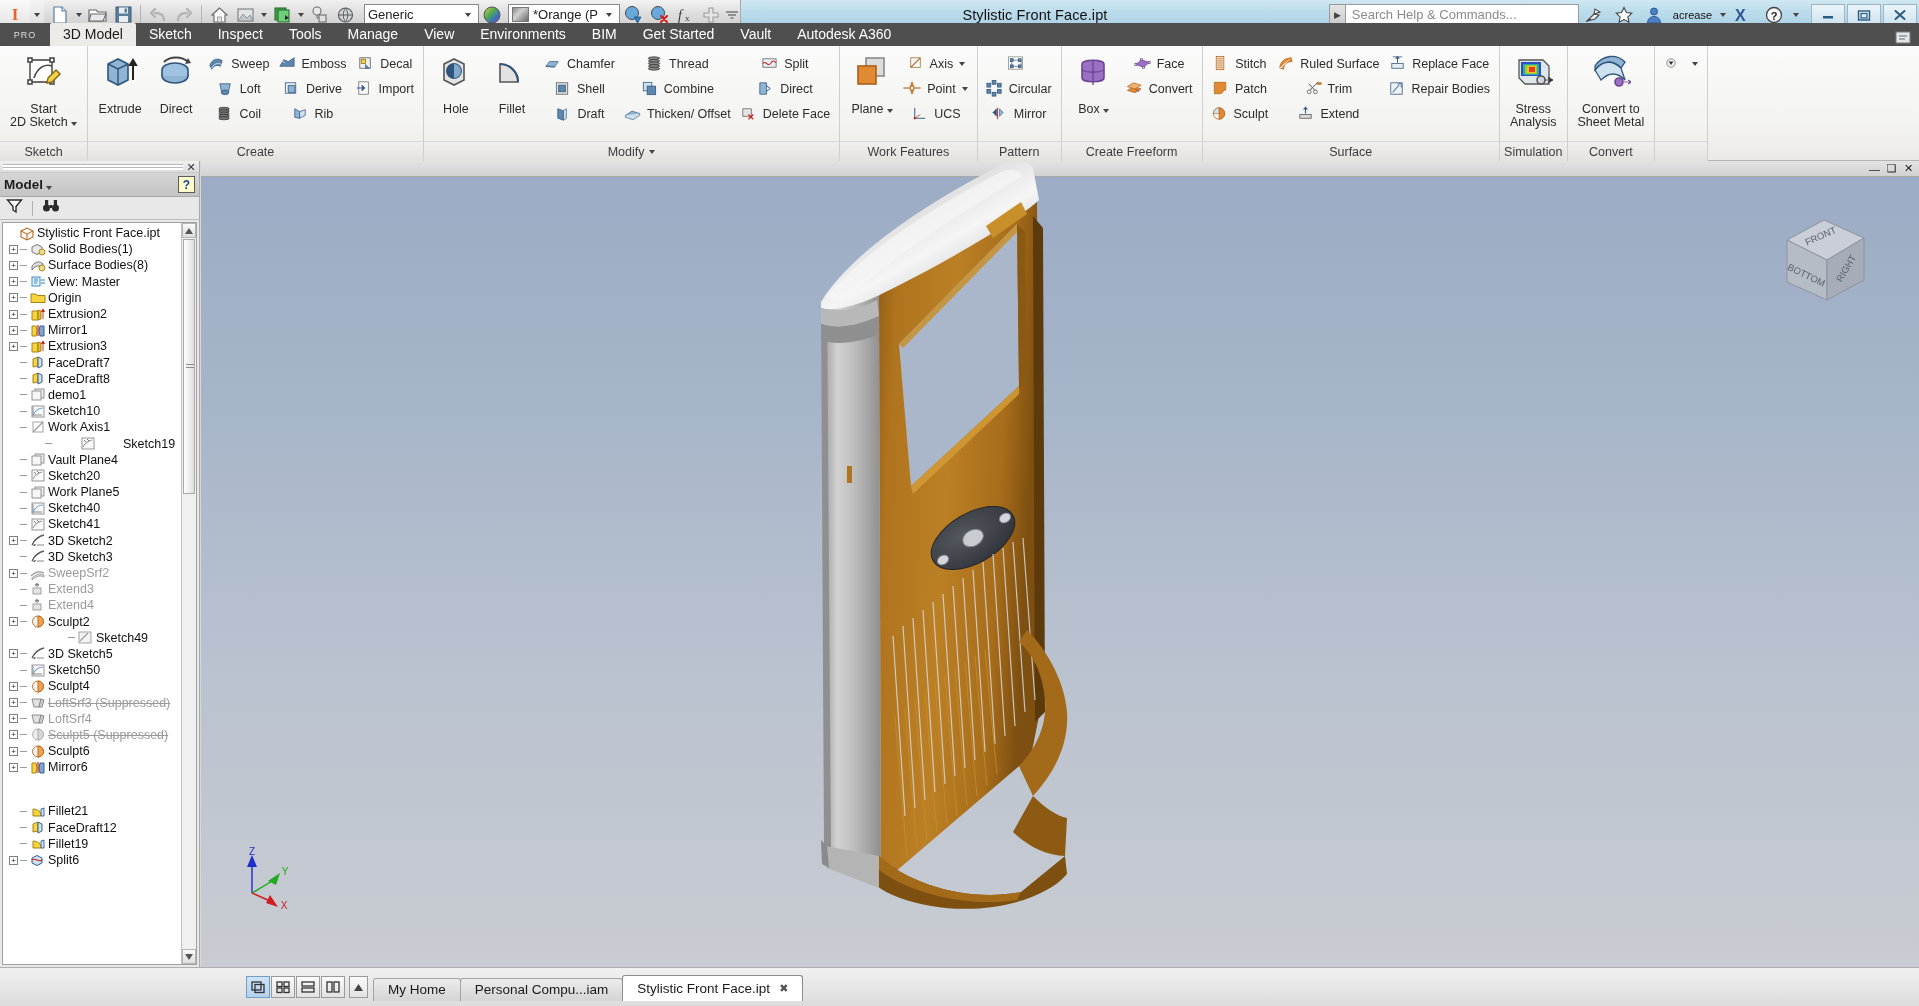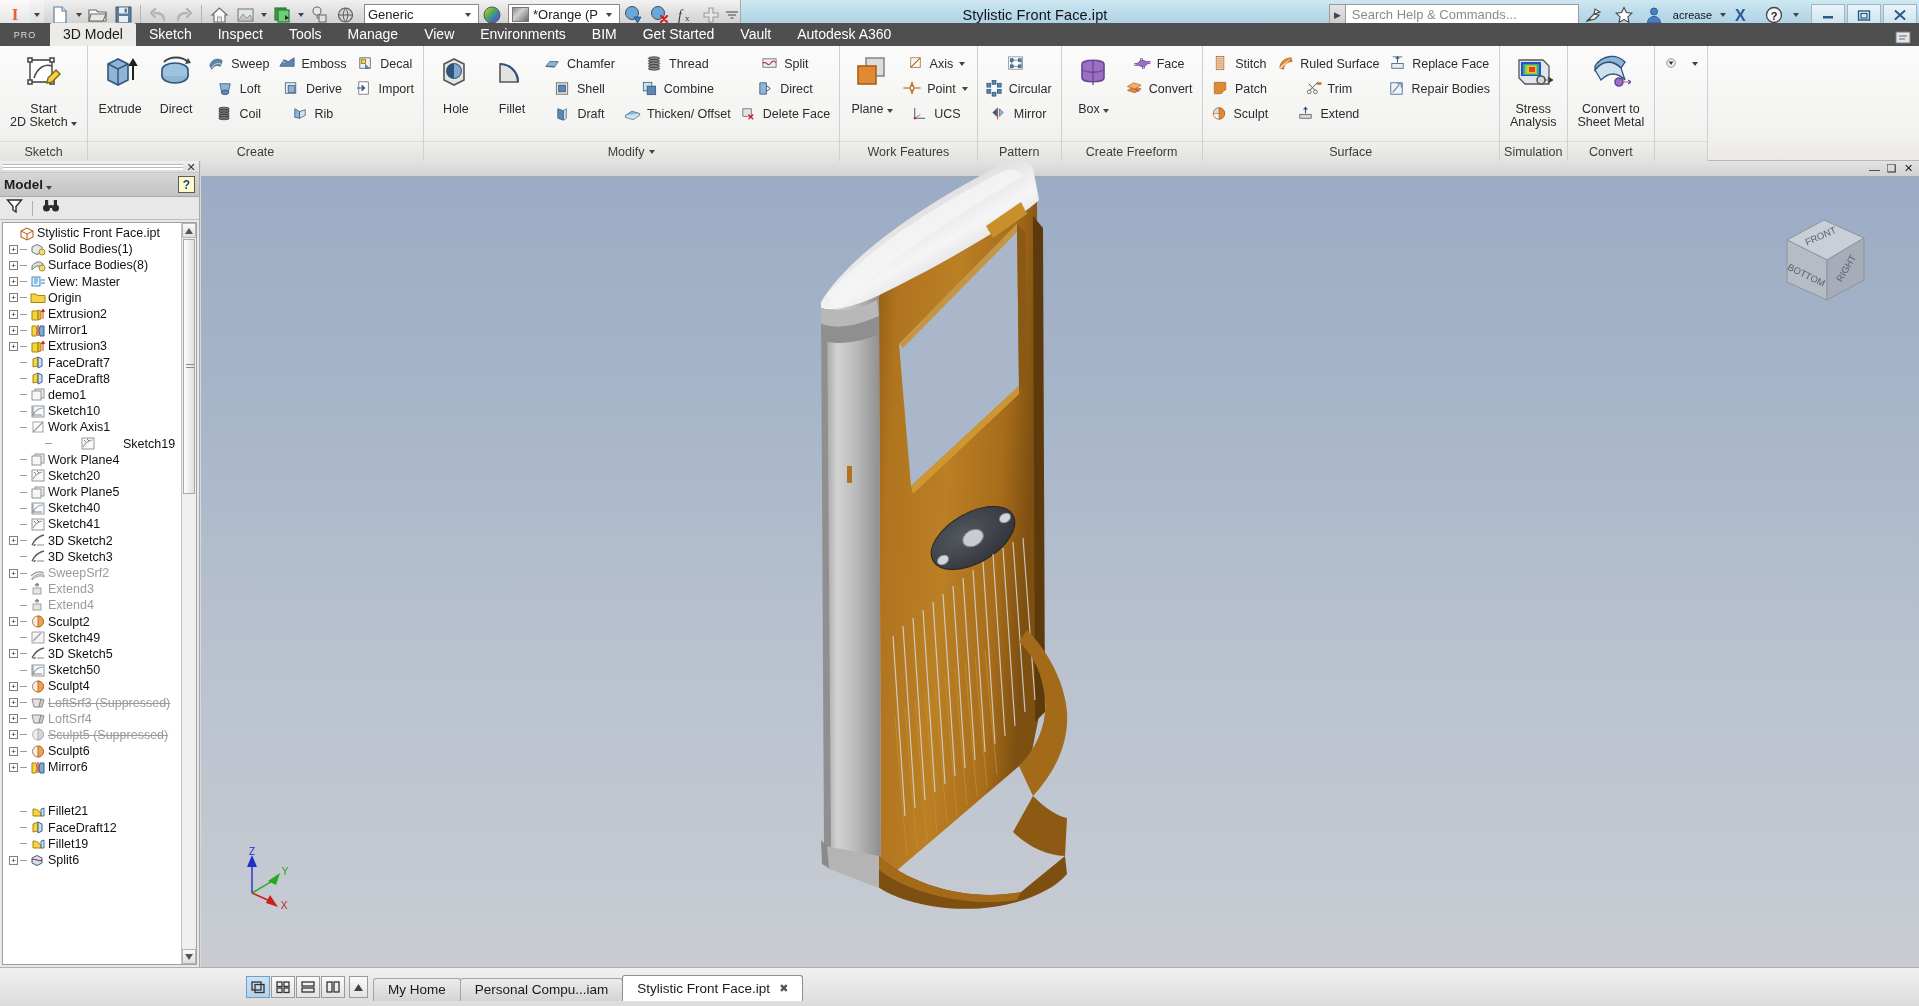--- a/index.html
+++ b/index.html
@@ -1208,21 +1208,21 @@
             <span class="exp"></span>
             <span class="dash">
               <i></i>
             </span>
             <span class="ti">
               <svg width="16" height="15" viewBox="0 0 16 15">
                 <rect x="5" y="2" width="9" height="9" fill="#ededed" stroke="#8a8a8a" stroke-width="0.9"></rect>
                 <rect x="2" y="4" width="9" height="9" fill="#f6f6f6" stroke="#8a8a8a" stroke-width="0.9"></rect>
               </svg>
             </span>
-            <span class="tl">Work Plane4</span>
+            <span class="tl">Vault Plane4</span>
           </div>
           <div class="tnode" style="padding-left: 2px;">
             <span class="exp"></span>
             <span class="dash">
               <i></i>
             </span>
             <span class="ti">
               <svg width="16" height="15" viewBox="0 0 16 15">
                 <rect x="2" y="2" width="12" height="11" fill="#fafafa" stroke="#8a8a8a" stroke-width="0.9"></rect>
                 <path d="M3 11c2-4 5-6 9-7" fill="none" stroke="#9a9a9a" stroke-width="1.1"></path>
@@ -1352,21 +1352,21 @@
               <i></i>
             </span>
             <span class="ti">
               <svg width="16" height="15" viewBox="0 0 16 15">
                 <circle cx="8" cy="7.5" r="5.5" fill="#f0f0f0" stroke="#b8651a" stroke-width="0.9"></circle>
                 <path d="M8 2a5.5 5.5 0 0 1 0 11z" fill="#f0a050" stroke="#b8651a" stroke-width="0.9"></path>
               </svg>
             </span>
             <span class="tl">Sculpt2</span>
           </div>
-          <div class="tnode" style="padding-left: 2px;">
+          <div class="tnode" style="padding-left: 2px; justify-content: center;">
             <span class="exp"></span>
             <span class="dash">
               <i></i>
             </span>
             <span class="ti">
               <svg width="16" height="15" viewBox="0 0 16 15">
                 <rect x="2" y="2" width="12" height="11" fill="#f4f4f4" stroke="#9a9a9a" stroke-width="0.9"></rect>
                 <path d="M3 11L11 3" fill="none" stroke="#9a9a9a" stroke-width="1.1"></path>
               </svg>
             </span>

